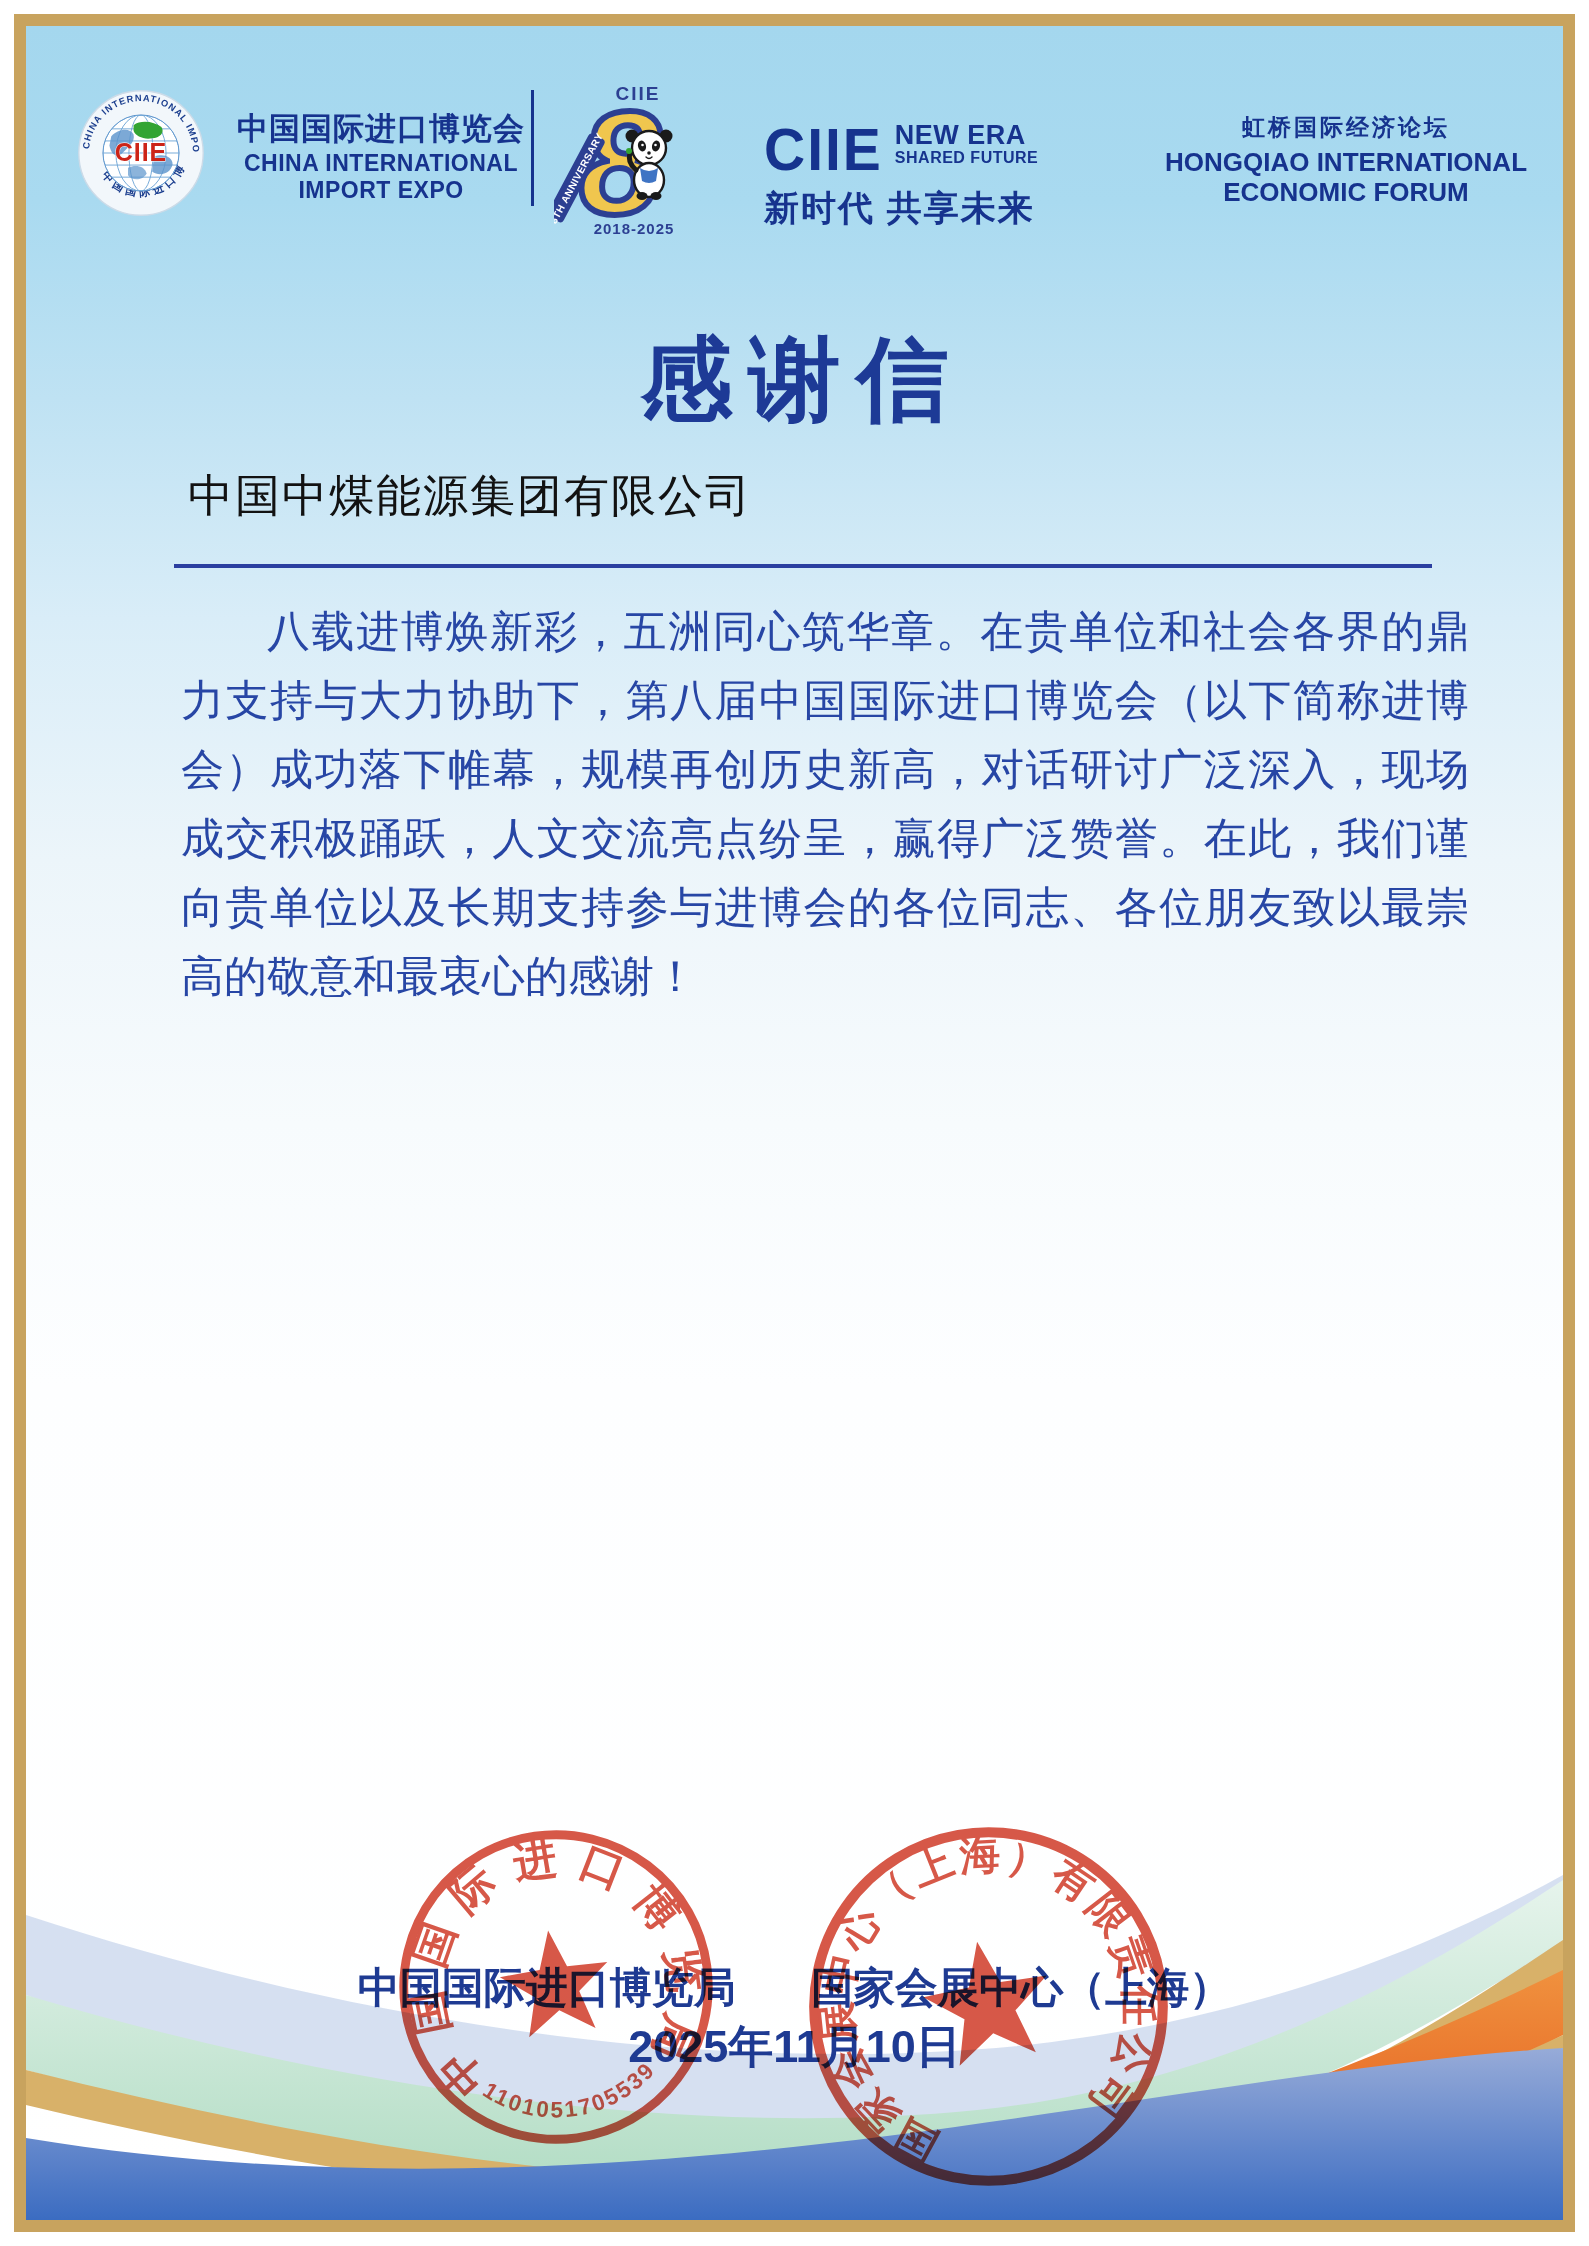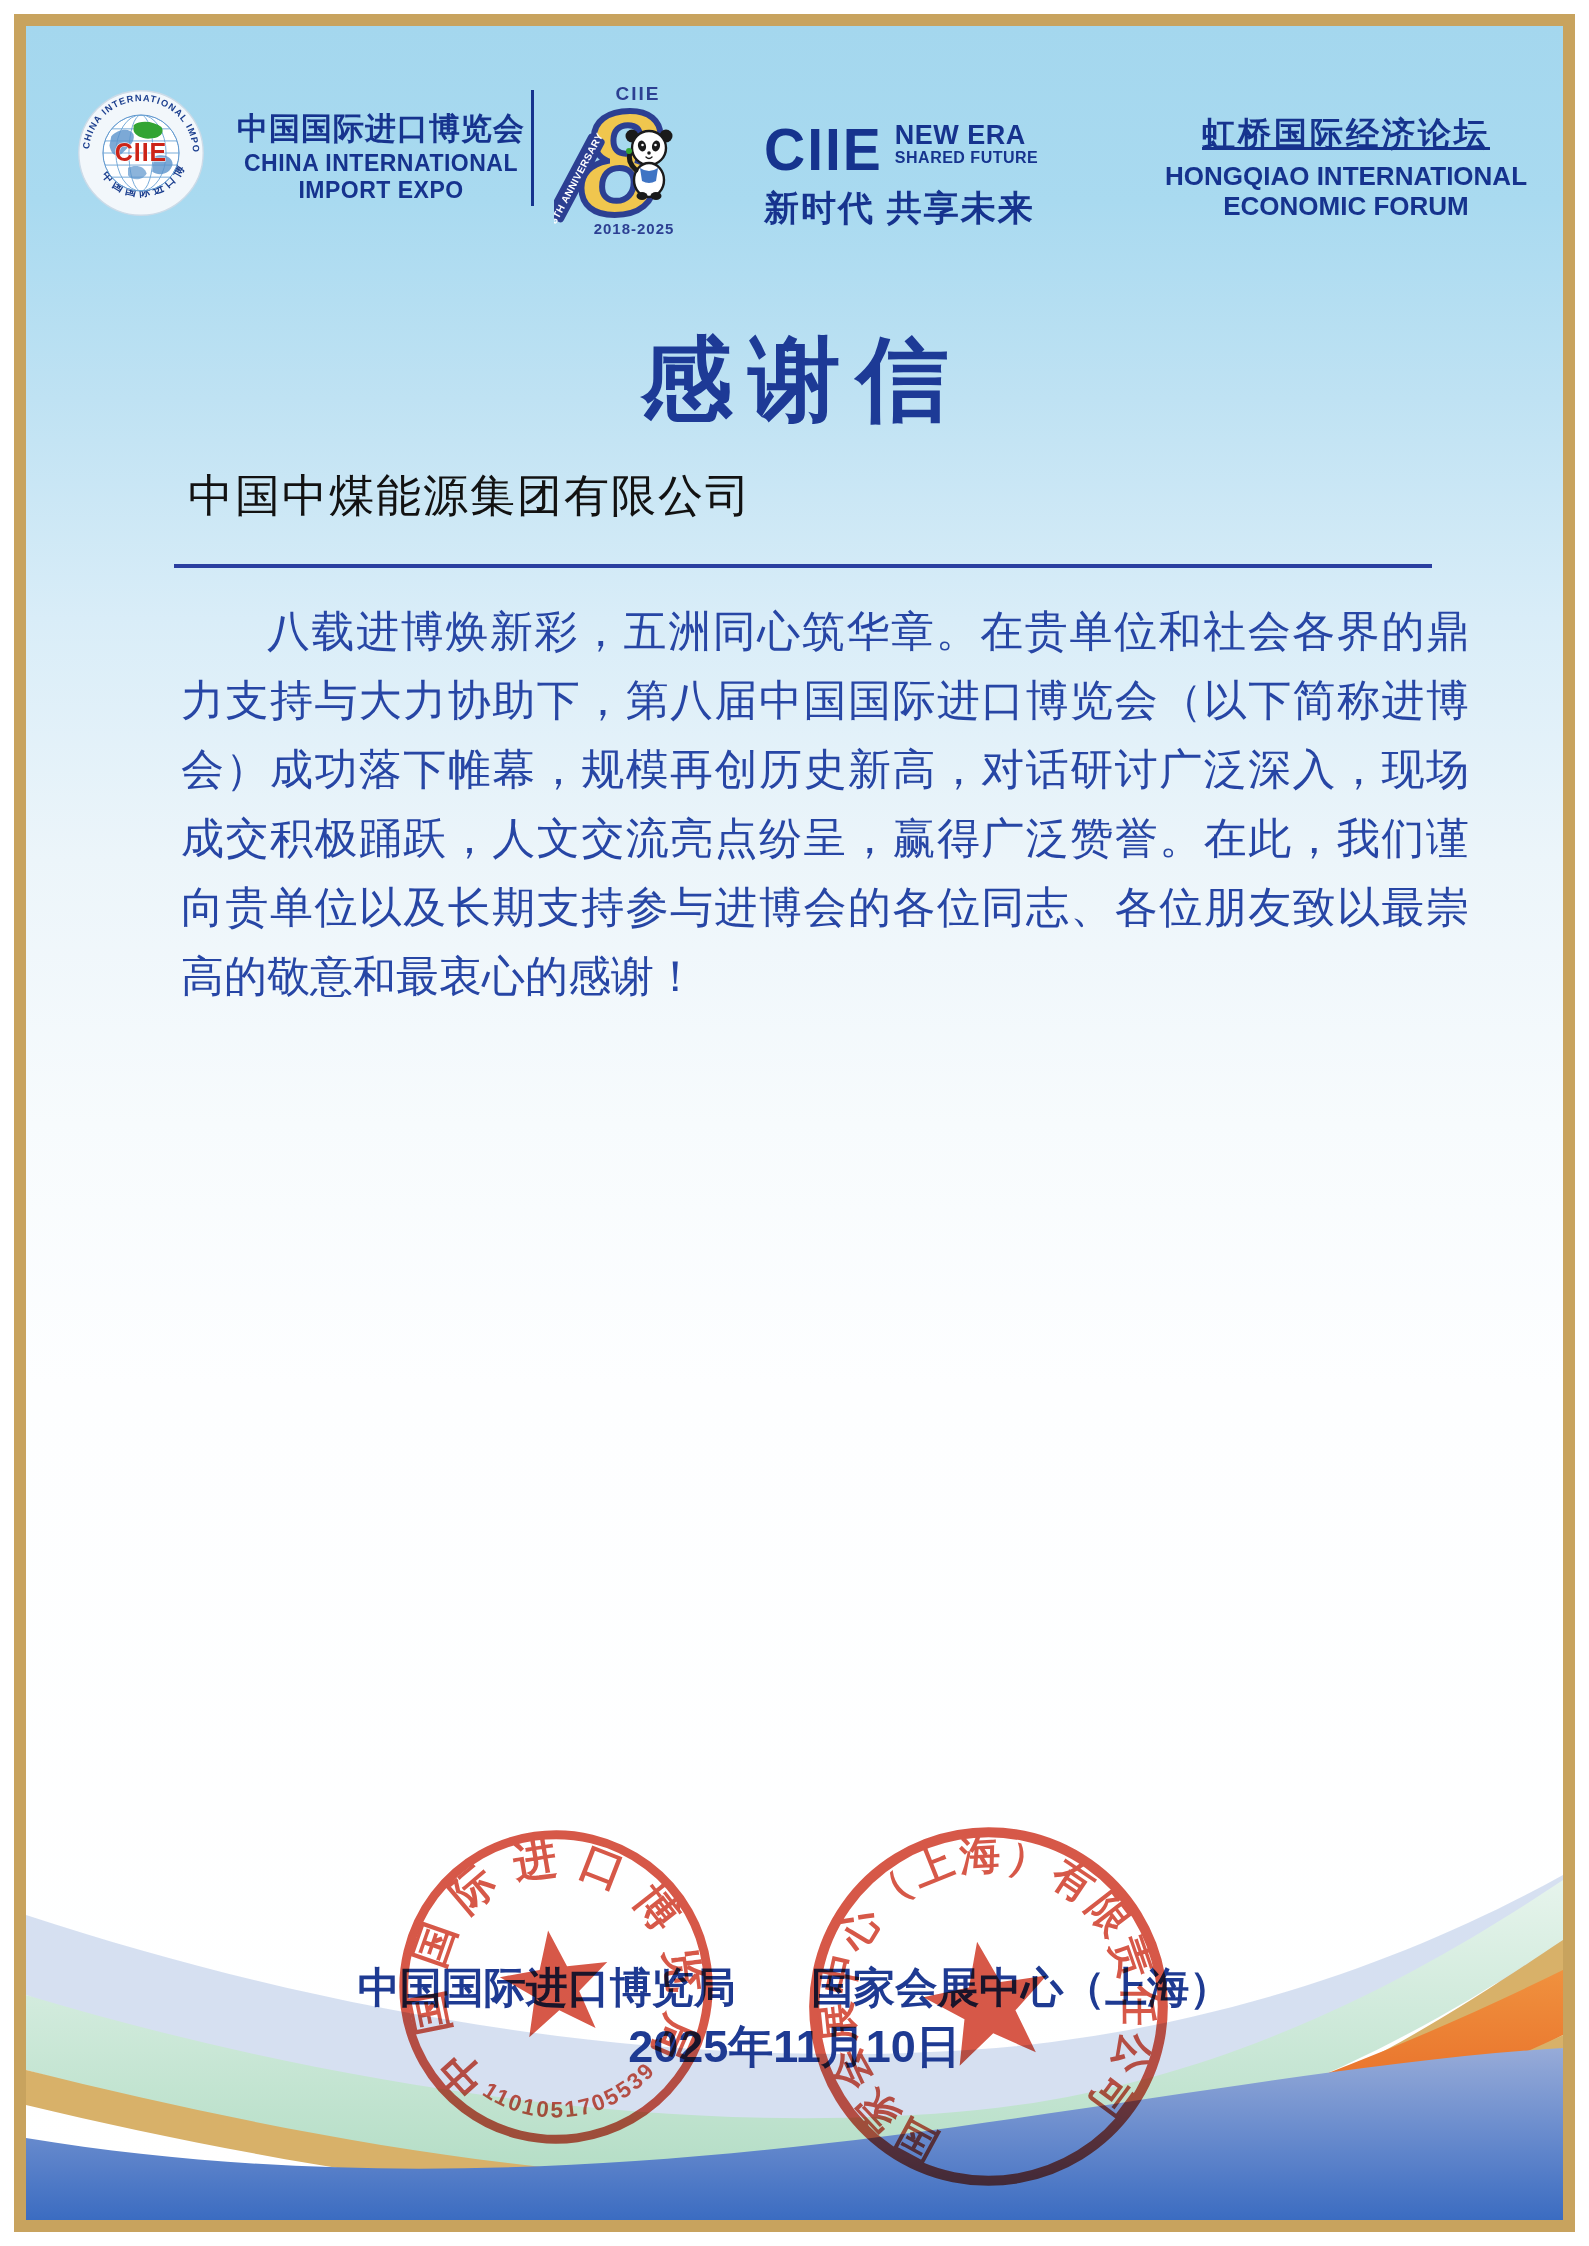--- a/index.html
+++ b/index.html
@@ -11,21 +11,21 @@
   .hdr-item{position:absolute;color:#16338e;}
   .lt-cn{font-size:31px;font-weight:700;letter-spacing:1px;white-space:nowrap;}
   .lt-en{font-size:23px;font-weight:700;line-height:27px;letter-spacing:.5px;}
   .divider{position:absolute;left:505px;top:64px;width:3px;height:116px;background:#16338e;}
   .theme-row{display:flex;align-items:flex-start;gap:12px;}
   .wordmark{font-size:57px;font-weight:900;letter-spacing:2px;line-height:54px;transform:scaleY(1.05);}
   .newera{font-size:27px;font-weight:900;line-height:27px;letter-spacing:.5px;}
   .shared{font-size:16px;font-weight:900;letter-spacing:.5px;}
   .theme-cn{font-size:35px;font-weight:900;margin-top:9px;letter-spacing:2px;white-space:nowrap;}
   .forum{left:1110px;top:86px;width:420px;text-align:center;}
-  .forum-cn{font-size:33px;font-weight:900;letter-spacing:3px;white-space:nowrap;text-decoration:underline;}
+  .forum-cn{font-size:23px;font-weight:900;letter-spacing:3px;white-space:nowrap;}
   .forum-en{font-size:26px;font-weight:700;line-height:30px;margin-top:4px;}
   .title{position:absolute;left:0;top:292px;width:100%;text-align:center;
          font-size:92px;font-weight:900;color:#1d3a96;letter-spacing:16px;text-indent:16px;}
   .recipient{position:absolute;left:162px;top:440px;font-size:45px;color:#121212;
              font-family:"Liberation Serif","DejaVu Serif",serif;letter-spacing:2px;white-space:nowrap;}
   .underline{position:absolute;left:148px;top:538px;width:1258px;height:4px;background:#2b3fa0;}
   .body{position:absolute;left:155px;top:571px;width:1288px;z-index:2;
         font-size:43px;line-height:69px;color:#2746a5;font-weight:400;
         text-align:justify;}
   .body p{margin:0;text-indent:2em;}

